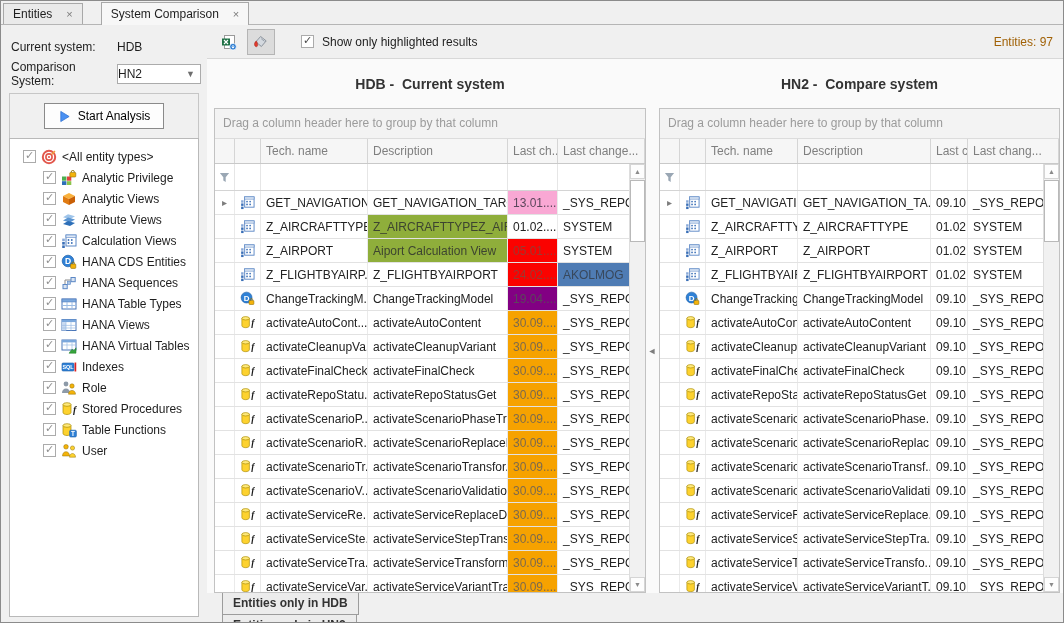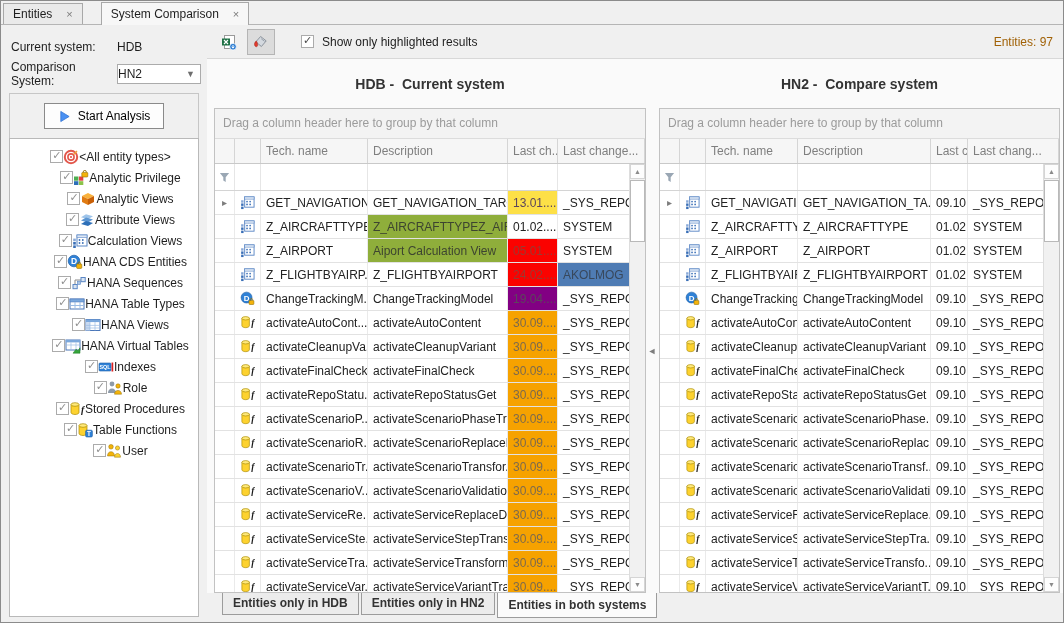--- a/index.html
+++ b/index.html
@@ -22,21 +22,21 @@
   .sys-val{margin-left:3px;}
   .select{margin-left:3px;flex:1;height:20px;border:1px solid #ababab;background:#fff;display:flex;align-items:center;
           justify-content:space-between;box-sizing:border-box;cursor:default;gap:44px;}
   .dd-arrow{color:#6e6e6e;padding-right:5px;font-size:9px;}
   .analysis-box{margin:6px 8px 0 8px;border:1px solid #c6c6c6;border-bottom:none;background:#f0f0f0;height:44px;
                 display:flex;align-items:center;justify-content:center;}
   .start-btn{display:flex;align-items:center;gap:7px;background:#fdfdfd;border:1px solid #8a8a8a;padding:5px 13px;
              font:12px "Liberation Sans",sans-serif;cursor:pointer;}
   .start-btn svg{width:13px;height:13px;display:block;}
   .tree-box{flex:1;margin:0 8px 6px 8px;border:1px solid #b9b9b9;background:#fff;overflow:hidden;padding-top:7px;}
-  .titem{display:flex;align-items:center;height:21px;padding-left:13px;justify-content:center;}
+  .titem{display:flex;align-items:center;gap:5px;height:21px;padding-left:13px;}
   .titem.child{padding-left:33px;}
   .cb{width:13px;height:13px;border:1px solid #ababab;background:#fff;position:relative;flex:none;box-sizing:border-box;}
   .cb.checked::after{content:"✓";position:absolute;left:1px;top:-2px;font-size:11px;color:#8f8f8f;}
   .cb.dark::after{color:#4a4a4a;}
   .ticon{width:16px;height:16px;flex:none;display:flex;}
   .ticon svg{width:16px;height:16px;display:block;}
 
   
   .main{flex:1;display:flex;flex-direction:column;min-width:0;}
   .toolbar{height:33px;display:flex;align-items:center;padding:0 10px 0 8px;gap:4px;border-bottom:1px solid #d8d8d8;}
@@ -71,21 +71,21 @@
   .vscroll{position:absolute;top:55px;right:0;bottom:0;width:16px;background:#f1f1f1;border-left:1px solid #ddd;box-sizing:border-box;}
   .sarrow{position:absolute;left:0;width:15px;height:15px;background:#fdfdfd;border:1px solid #d5d5d5;box-sizing:border-box;
           display:flex;align-items:center;justify-content:center;font-size:7px;color:#8a8a8a;}
   .sarrow.up{top:0;} .sarrow.down{bottom:0;}
   .sthumb{position:absolute;top:16px;left:0;width:15px;height:62px;background:#fff;border:1px solid #b9b9b9;box-sizing:border-box;}
 
   .splitter{position:relative;}
   .collapse{position:absolute;top:50%;left:1px;transform:translateY(-50%);width:10px;height:28px;display:flex;
             align-items:center;justify-content:center;color:#7d7d7d;font-size:9px;cursor:pointer;}
 
-  .bottom-tabs{height:30px;display:flex;align-items:flex-start;margin-left:8px;padding-left:7px;}
+  .bottom-tabs{height:30px;display:flex;align-items:flex-start;margin-left:8px;padding-left:7px;flex-direction:column;}
   .btab{height:21px;line-height:21px;padding:0 10px;font-weight:bold;background:#ececec;border:1px solid #9c9c9c;
         border-top:none;margin-right:2px;color:#333;cursor:pointer;}
   .btab.active{height:24px;line-height:24px;background:#fbfbfb;}
 
   .funnel svg{width:11px;height:11px;display:block;}
 </style>
 </head>
 <body>
 
 <div class="window">
@@ -387,21 +387,21 @@
                       <rect x="5" y="2" width="10" height="2.4" fill="#dce7f5" stroke="#5b87c5" stroke-width=".6"></rect>
                       <circle cx="7.5" cy="7" r=".9" fill="#3a6fb7"></circle>
                       <circle cx="10.8" cy="7" r=".9" fill="#3a6fb7"></circle>
                       <circle cx="7.5" cy="10" r=".9" fill="#3a6fb7"></circle>
                       <circle cx="10.8" cy="10" r=".9" fill="#3a6fb7"></circle>
                     </svg>
                   </span>
                 </div>
                 <div class="c">GET_NAVIGATION...</div>
                 <div class="c">GET_NAVIGATION_TARG...</div>
-                <div class="c" style="background: #fde047; color: rgb(92, 70, 92);">13.01....</div>
+                <div class="c" style="background: #f9a8d4; color: rgb(92, 70, 92);">13.01....</div>
                 <div class="c">_SYS_REPO</div>
               </div>
               <div class="grow gcols-hdb">
                 <div class="c ind"></div>
                 <div class="c ico">
                   <span class="ticon">
                     <svg viewBox="0 0 16 16">
                       <rect x="1.2" y="5.6" width="2.6" height="2.6" fill="#89a9d8"></rect>
                       <rect x="1.2" y="9" width="2.6" height="2.6" fill="#3a6fb7"></rect>
                       <rect x="1.2" y="12.4" width="2.6" height="2.6" fill="#3a6fb7"></rect>

